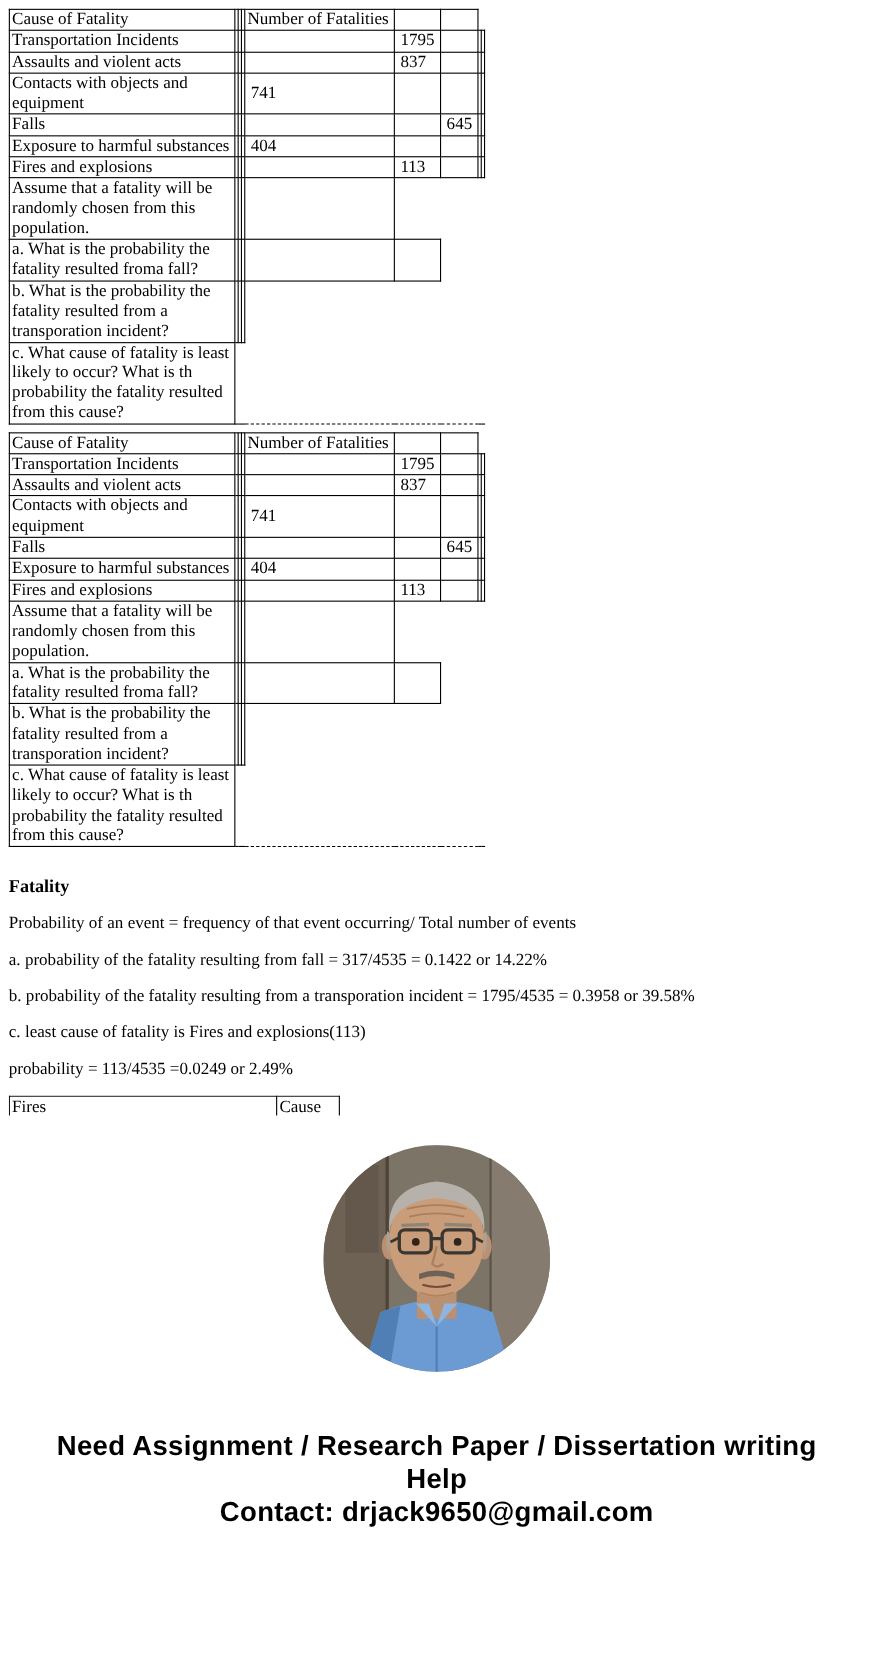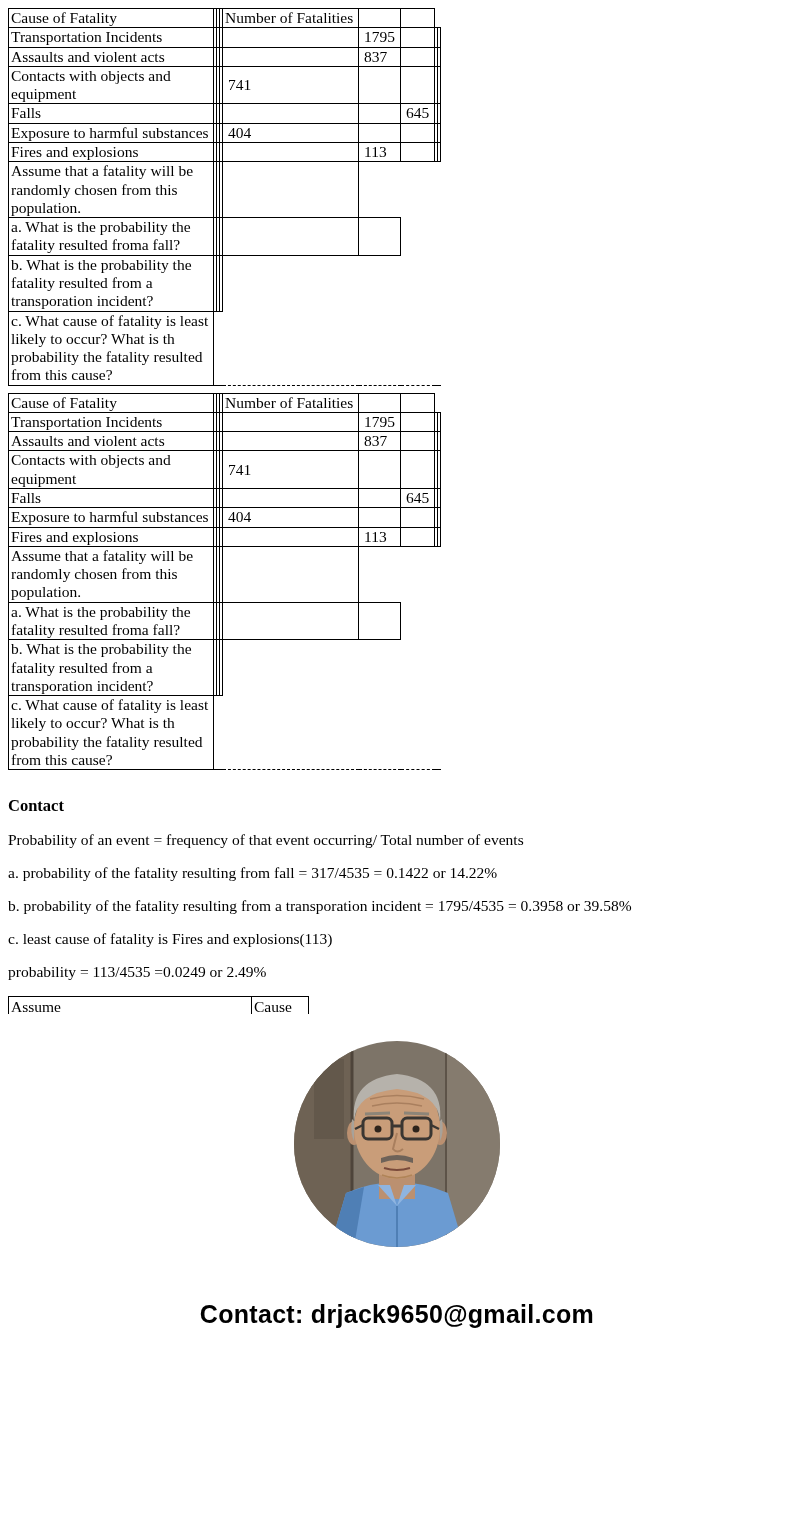--- a/index.html
+++ b/index.html
@@ -357,32 +357,32 @@
       <td class="db"></td>
       <td class="db"></td>
       <td class="db"></td>
       <td class="nw db"></td>
       <td class="nw db"></td>
     </tr>
   </tbody>
     </table>
   </div>
 
-<div class="sol-head">Contact</div>
+<div class="sol-head">Fatality</div>
 <p class="sol-line">Probability of an event = frequency of that event occurring/ Total number of events</p>
 <p class="sol-line">a. probability of the fatality resulting from fall = 317/4535 = 0.1422 or 14.22%</p>
 <p class="sol-line">b. probability of the fatality resulting from a transporation incident = 1795/4535 = 0.3958 or 39.58%</p>
 <p class="sol-line">c. least cause of fatality is Fires and explosions(113)</p>
 <p class="sol-line">probability = 113/4535 =0.0249 or 2.49%</p>
 
 <div class="clip">
   <table class="ptable">
     <tbody>
         <tr>
-      <td class="pc1">Assume</td>
+      <td class="pc1">Fires</td>
       <td class="pc2">Cause</td>
     </tr>
   </tbody>
     </table>
 </div>
 
 <div class="photo-wrap">
   <svg width="206" height="206" viewBox="0 0 206 206" role="img">
     <defs>
       <clipPath id="pc">
@@ -435,14 +435,15 @@
       <path d="M87 117 Q103 111 119 117 L119 122 Q103 116 87 122 Z" fill="#6e6258"></path>
 
       <path d="M90 127 Q103 131 116 127" stroke="#7a4a3a" stroke-width="2" fill="none"></path>
 
       <path d="M88 134 Q103 140 118 134" stroke="#b08458" stroke-width="1.5" fill="none"></path>
     </g>
   </svg>
 </div>
 
 <div class="footer">
+  <div>Need Assignment / Research Paper / Dissertation writing Help</div>
   <div>Contact: drjack9650@gmail.com</div>
 </div>
 
 </body></html>

